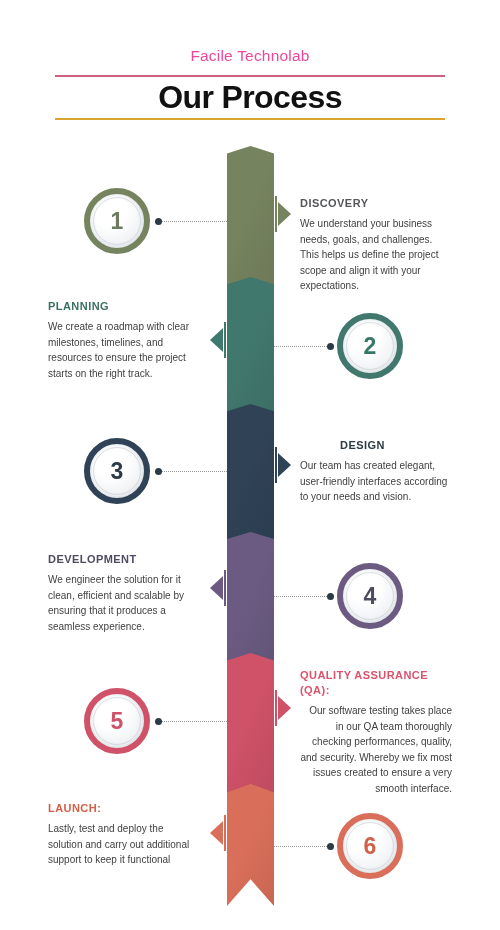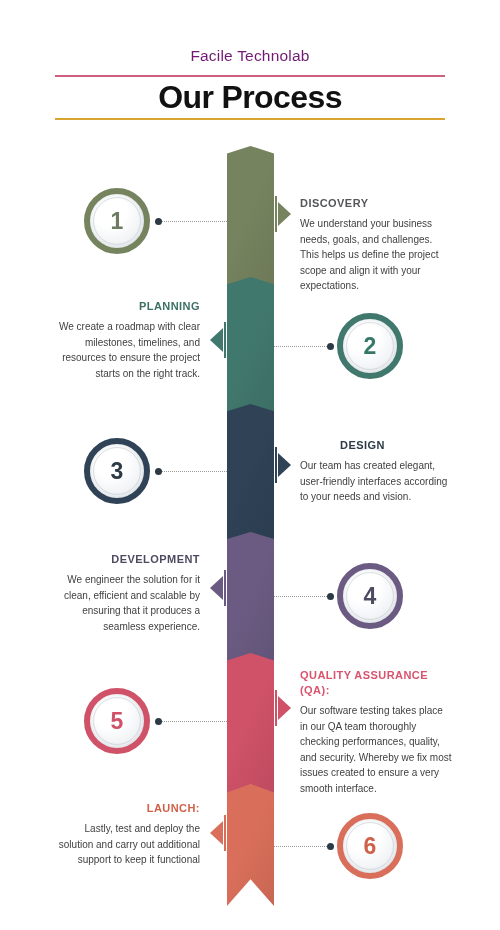--- a/index.html
+++ b/index.html
@@ -23,21 +23,21 @@
     width: 500px;
     height: 140px;
   }
   .brand {
     position: absolute;
     top: 47px;
     left: 0;
     width: 500px;
     text-align: center;
     font-size: 15.5px;
-    color: #701a75;
+    color: #ec4899;
     letter-spacing: 0.2px;
     font-weight: 400;
   }
   .rule {
     position: absolute;
     left: 55px;
     width: 390px;
     height: 2px;
   }
   .rule-top { top: 75px; background: #cf5f7e; }
@@ -163,21 +163,21 @@
     font-weight: 700;
     letter-spacing: 0.45px;
     line-height: 15px;
     margin-bottom: 5px;
   }
   .txt .body {
     font-size: 10px;
     line-height: 15.5px;
     color: #3f3f41;
   }
-  .txt.left { text-align: right; }
+  .txt.left { }
   .txt.right { text-align: left; }
 </style>
 </head>
 <body>
 
 <div class="header">
   <div class="brand">Facile Technolab</div>
   <div class="rule rule-top"></div>
   <div class="title">Our Process</div>
   <div class="rule rule-bottom"></div>
@@ -269,21 +269,21 @@
     <div class="connector to-left" style="top: 717px; left: 156px; width: 71px;">
       <div class="dline"></div>
       <div class="dot" style="background: rgb(43, 58, 69);"></div>
     </div>
     <div class="pointer right" style="top: 690px; left: 275px;">
       <div class="bar" style="background: rgb(207, 82, 104);"></div>
       <div class="tri" style="border-left-color: rgb(207, 82, 104);"></div>
     </div>
     <div class="txt right" style="left: 300px; top: 668px; width: 152px;">
       <div class="head" style="color: rgb(217, 83, 109);">QUALITY ASSURANCE (QA):</div>
-      <div class="body" style="color: rgb(63, 63, 65);">Our software testing takes place in our QA team thoroughly checking performances, quality, and security. Whereby we fix most issues created to ensure a very smooth interface.</div>
+      <div class="body" style="color: rgb(63, 63, 65); text-align: right;">Our software testing takes place in our QA team thoroughly checking performances, quality, and security. Whereby we fix most issues created to ensure a very smooth interface.</div>
     </div>
     <div class="circle" style="top: 813px; left: 337px;">
       <div class="ring" style="border-color: rgb(217, 111, 90);"></div>
       <div class="sheen"></div>
       <div class="num" style="color: rgb(207, 97, 73);">6</div>
     </div>
     <div class="connector to-right" style="top: 842px; left: 274px; width: 59px;">
       <div class="dline"></div>
       <div class="dot" style="background: rgb(43, 58, 69);"></div>
     </div>

